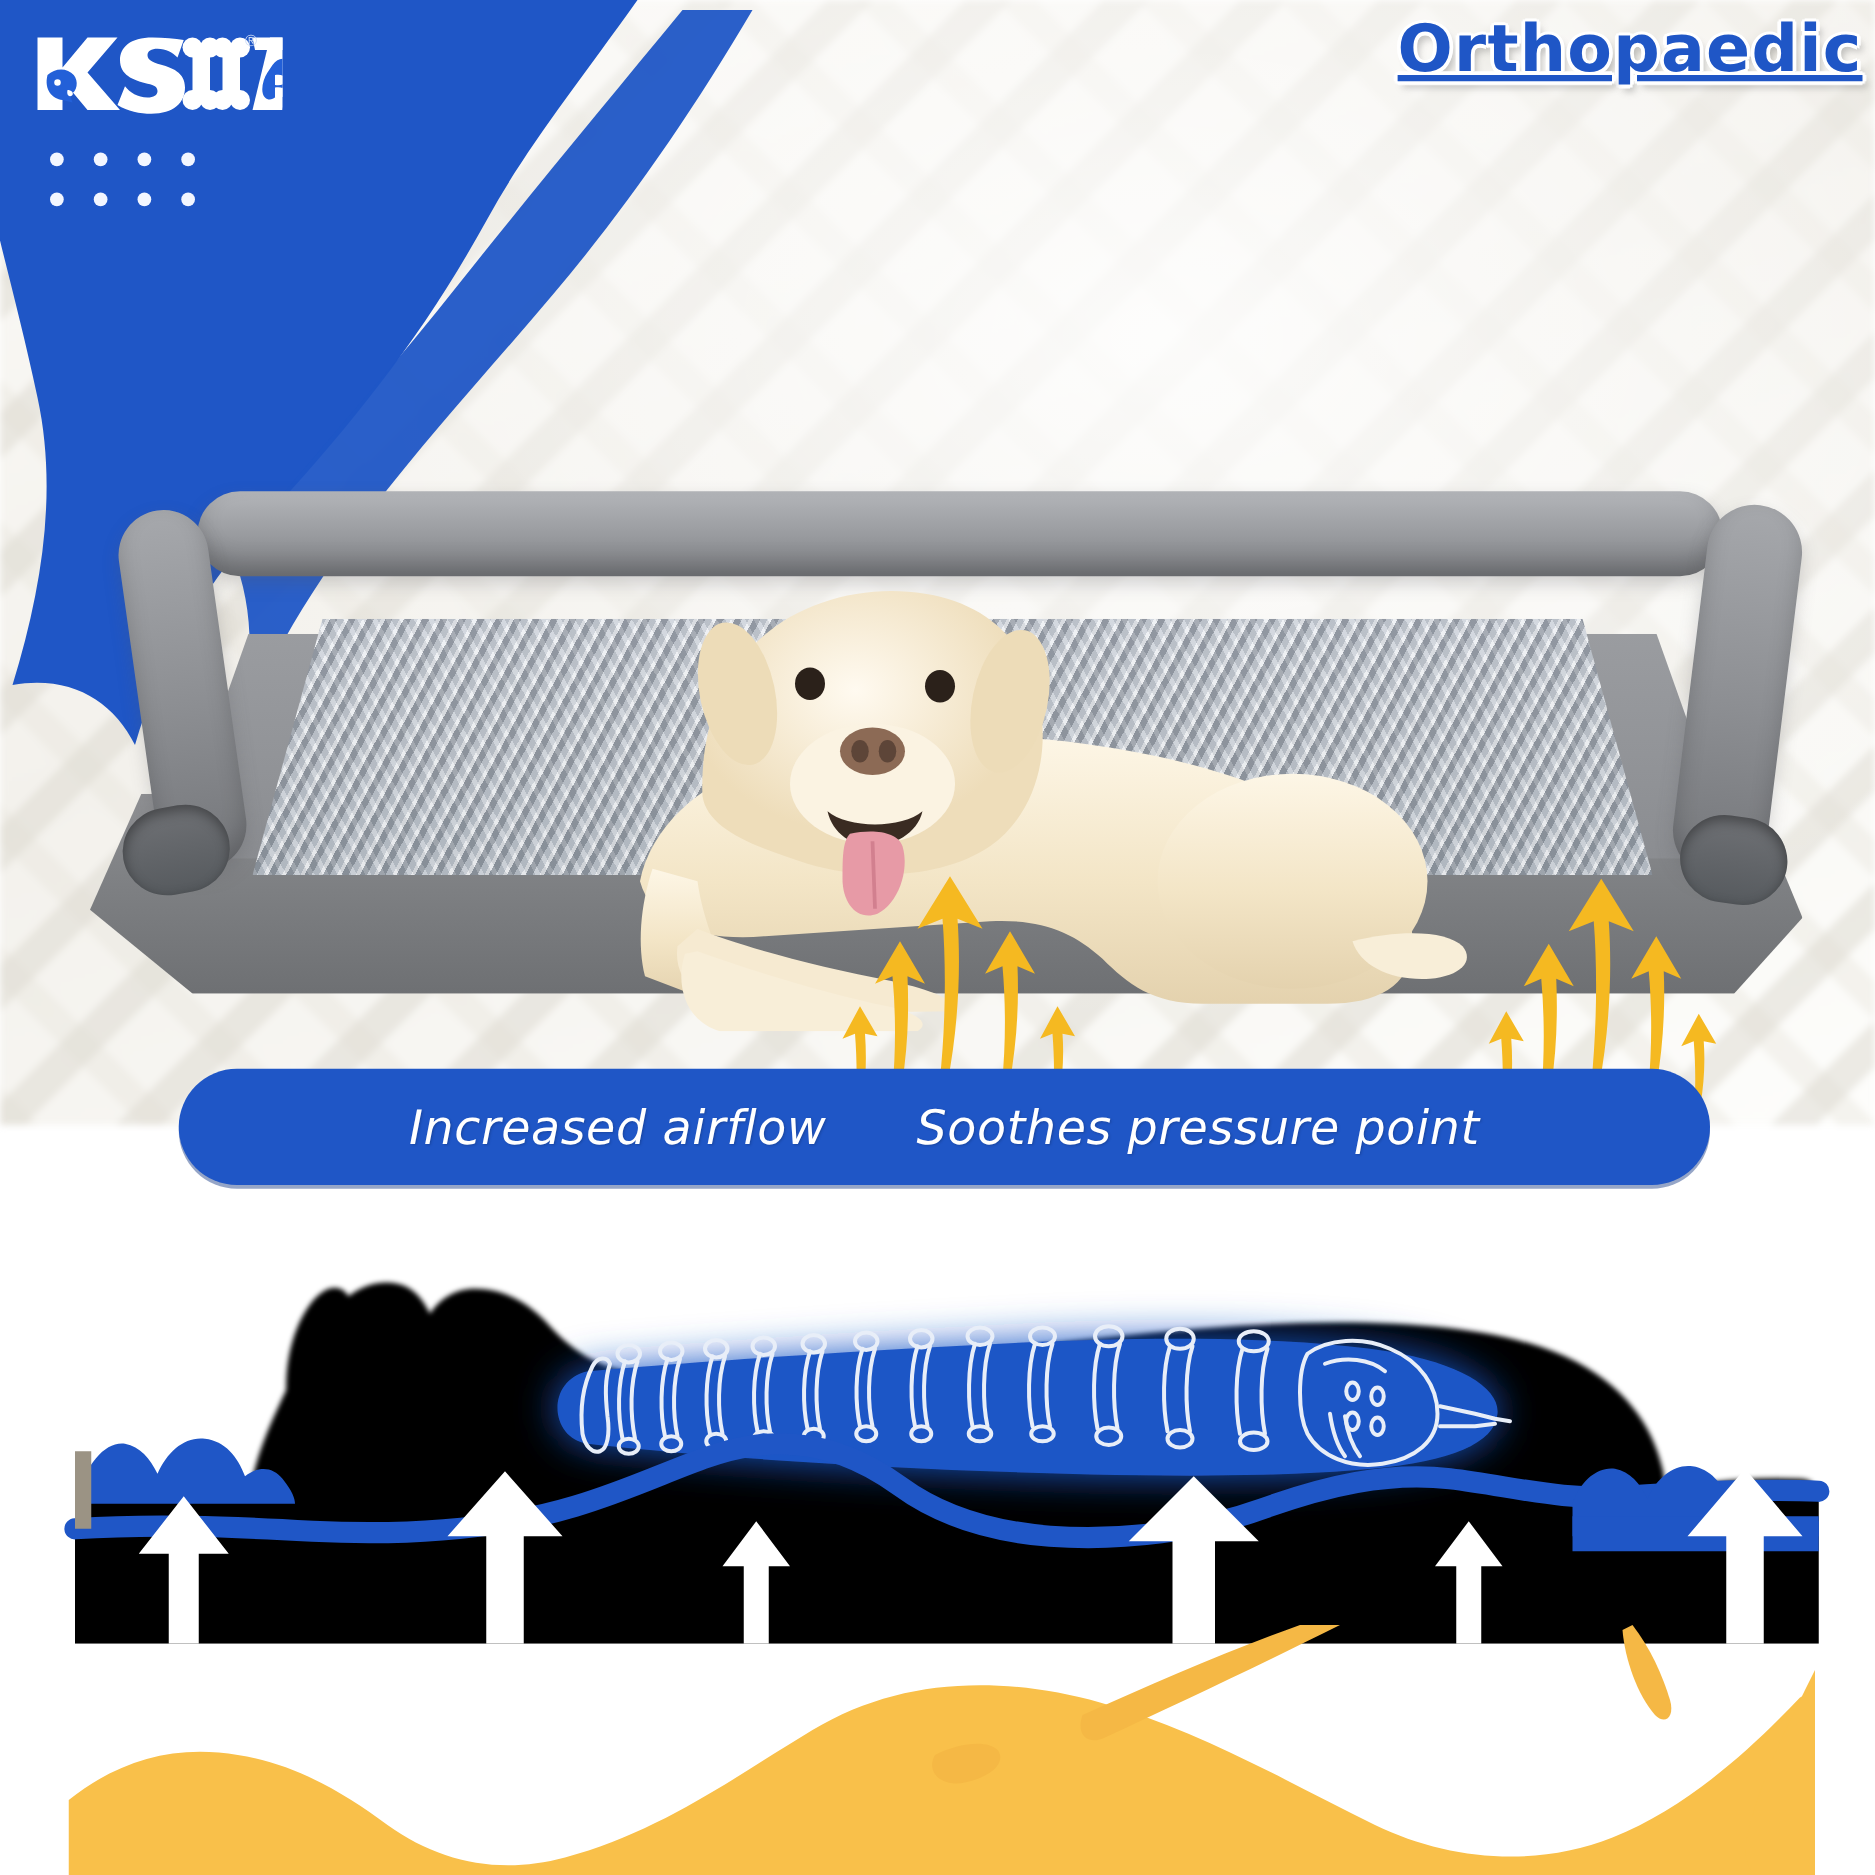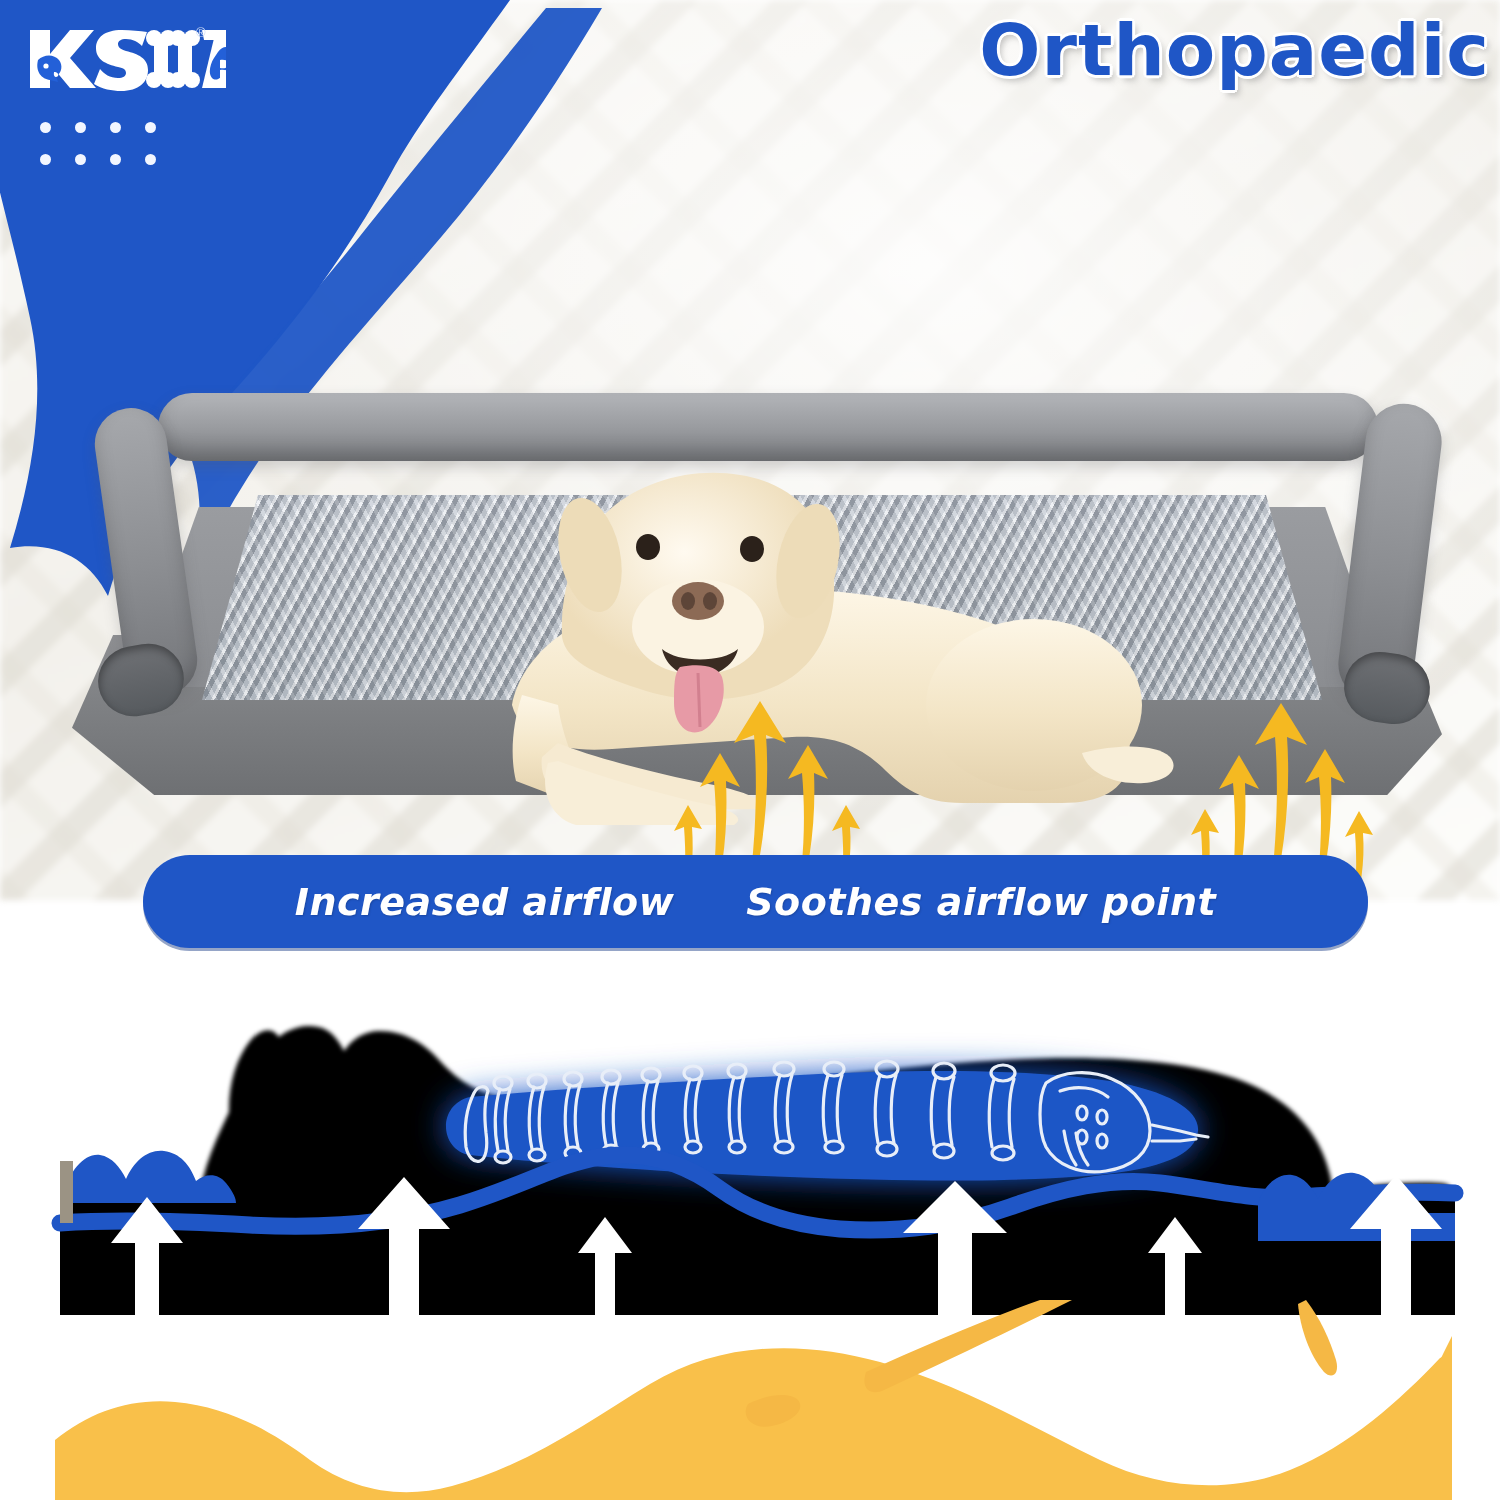--- a/index.html
+++ b/index.html
@@ -54,21 +54,21 @@
     font-family:"DejaVu Sans", sans-serif;
     font-weight:bold;
     color:#1f56c6;
     letter-spacing:1px;
     line-height:1.02;
     text-shadow:
       2px 2px 0 #ffffff, -2px 2px 0 #ffffff, 2px -2px 0 #ffffff, -2px -2px 0 #ffffff,
       0 3px 0 #ffffff, 3px 0 0 #ffffff, 0 -3px 0 #ffffff, -3px 0 0 #ffffff,
       4px 5px 6px rgba(90,90,90,.35);
   }
-  .headline .l1{ font-size:72px; }
+  .headline .l1{ font-size:52px;text-decoration:underline; }
   .headline .l2{ font-size:72px; }
   .paw{
     display:inline-block; vertical-align:-10px;
     width:62px; height:60px; position:relative; margin-right:6px;
   }
   .paw b{
     position:absolute; background:#f9c040; border-radius:50%;
     box-shadow:0 0 0 2px rgba(255,255,255,.9);
   }
 
@@ -136,21 +136,21 @@
 
   
   .banner{
     position:absolute; left:143px; top:855px; width:1225px; height:93px;
     background:#1f56c6; border-radius:48px;
     display:flex; align-items:center; justify-content:center; gap:72px;
     box-shadow:0 3px 0 rgba(20,55,130,.45);
   }
   .banner span{
     color:#ffffff; font-family:"DejaVu Sans", sans-serif;
-    font-weight:bold; font-style:italic; font-size:38px; letter-spacing:.5px;
+    font-weight:normal; font-style:italic; font-size:38px; letter-spacing:.5px;
     text-shadow:1px 1px 2px rgba(0,0,0,.18);
   }
 
   
   .spine-wrap{ position:absolute; left:0px; top:985px; width:1500px; height:330px; }
 
   
   .yellow-wrap{ position:absolute; left:0; top:1300px; width:1500px; height:200px; }
 
   .sr{ position:absolute; width:1px; height:1px; overflow:hidden; clip:rect(0 0 0 0); }
@@ -322,21 +322,21 @@
     </div>
     <span class="sr">KSIIA</span>
   </div>
 
   <div class="headline">
     <span class="line l1">Orthopaedic</span>
   </div>
 
   <div class="banner">
     <span>Increased airflow</span>
-    <span>Soothes airflow point</span>
+    <span>Soothes pressure point</span>
   </div>
 
   <div class="spine-wrap">
     <svg viewBox="0 0 1500 330" width="1500" height="330">
       <defs>
         <filter id="glow" x="-40%" y="-80%" width="180%" height="260%">
           <feGaussianBlur stdDeviation="16" result="b"></feGaussianBlur>
           <feMerge>
               <feMergeNode in="b"></feMergeNode>
               <feMergeNode in="SourceGraphic"></feMergeNode>

